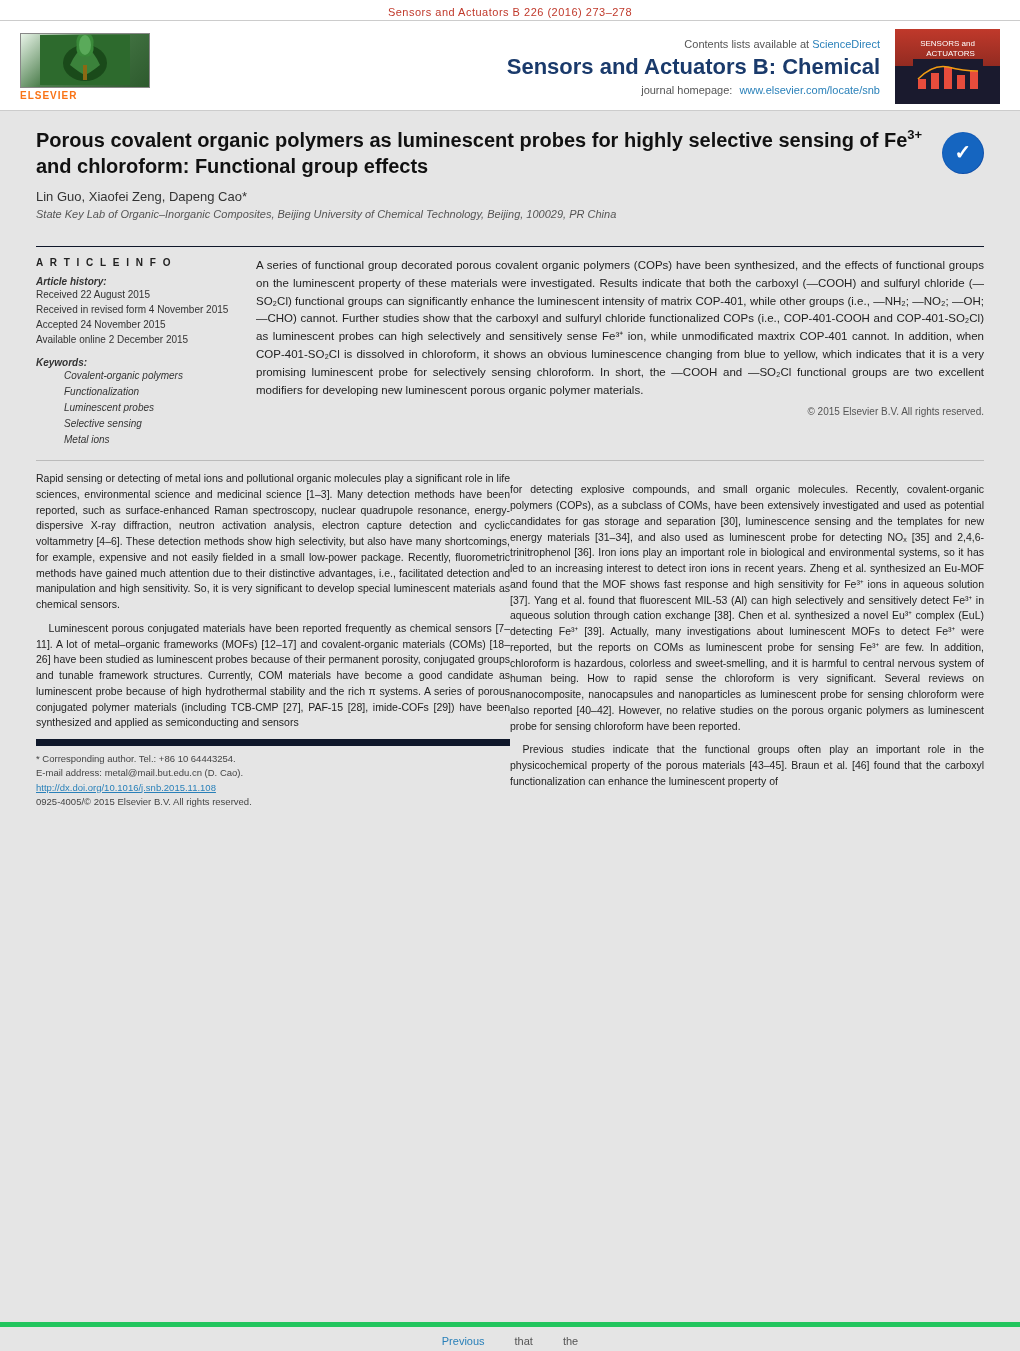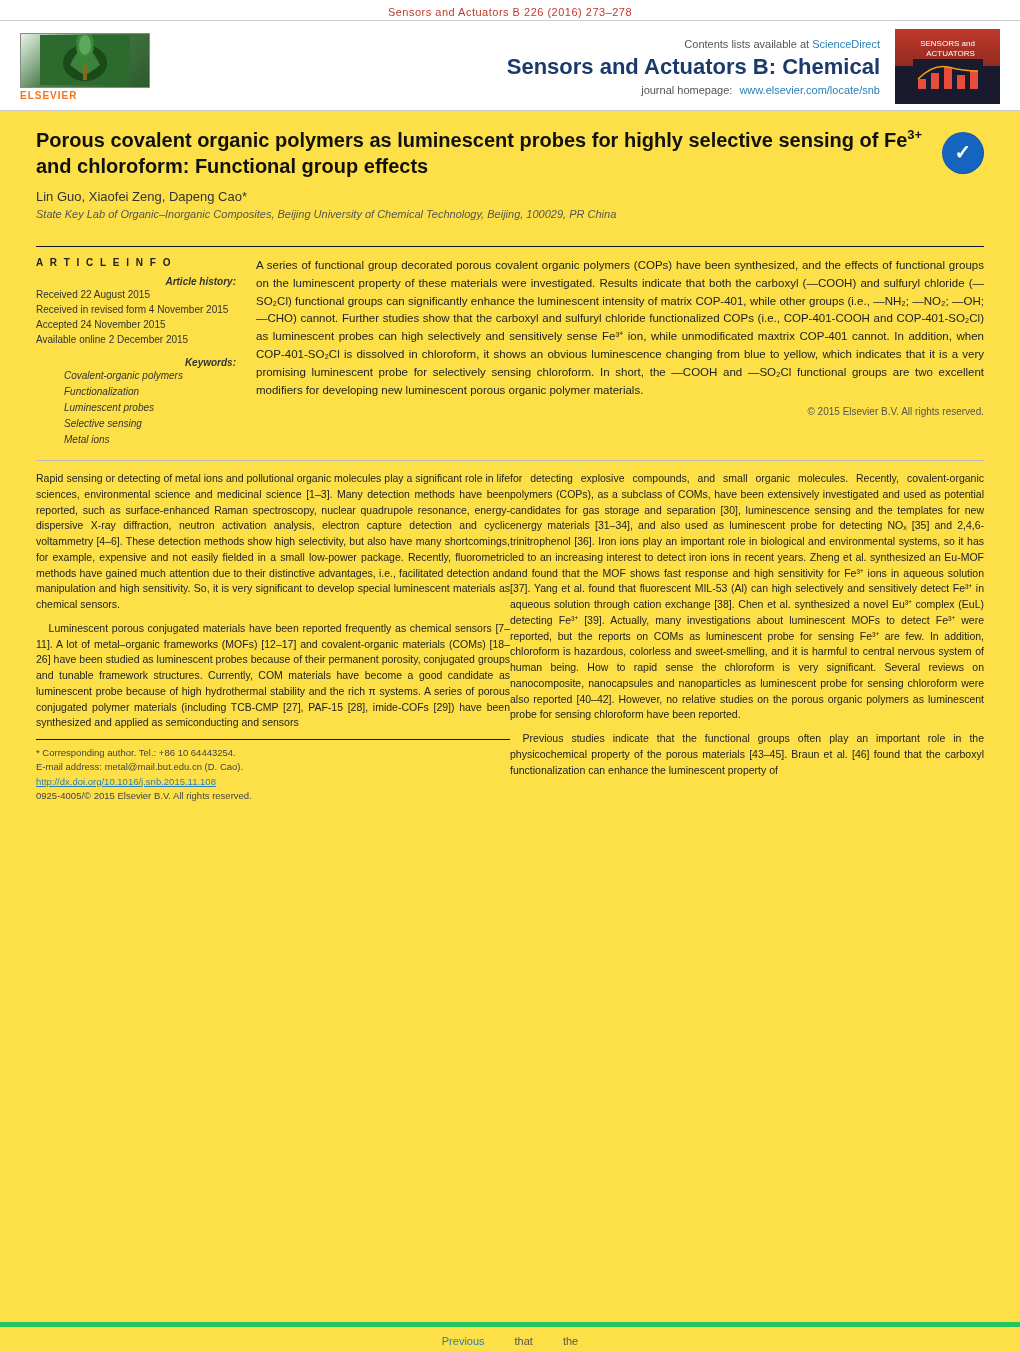--- a/index.html
+++ b/index.html
@@ -7,21 +7,21 @@
       width: 1020px;
       min-height: 1351px;
       background: #fff;
       font-family: 'Times New Roman', Times, serif;
       font-size: 13px;
       color: #222;
     }
     .page {
       width: 1020px;
       min-height: 1351px;
-      background: #fde047;
+      background: #e5e5e5;
       display: flex;
       flex-direction: column;
     }
 
     
     .journal-top-bar {
       background: #fff;
       text-align: center;
       padding: 6px 0 2px 0;
       font-size: 11px;
@@ -208,21 +208,20 @@
     }
     .article-info-group {
       margin-bottom: 10px;
     }
     .article-info-label {
       font-size: 10px;
       font-weight: bold;
       font-style: italic;
       color: #333;
       font-family: Arial, sans-serif;
-      text-align: right;
     }
     .article-info-item {
       font-size: 10px;
       color: #333;
       line-height: 1.5;
       font-family: Arial, sans-serif;
     }
     .keywords-group {
       margin-top: 8px;
     }
@@ -252,40 +251,41 @@
     
     .section-divider {
       border: none;
       border-top: 1px solid #bbb;
       margin: 10px 0;
     }
 
     
     .body-two-col {
       display: flex;
+      align-items: center;
     }
     .body-col {
       flex: 1;
       font-size: 10.5px;
       line-height: 1.5;
       color: #222;
       text-align: justify;
       font-family: Arial, sans-serif;
     }
     .body-col p {
       margin-bottom: 8px;
       text-indent: 1.2em;
     }
     .body-col p:first-child {
       text-indent: 0;
     }
 
     
     .footnote-section {
-      border-top: 1px solid #0f172a;
+      border-top: 7px solid #0f172a;
       padding-top: 6px;
       margin-top: 8px;
       font-size: 9.5px;
       color: #444;
       font-family: Arial, sans-serif;
     }
     .footnote-section .doi-link {
       color: #2980b9;
     }
 

